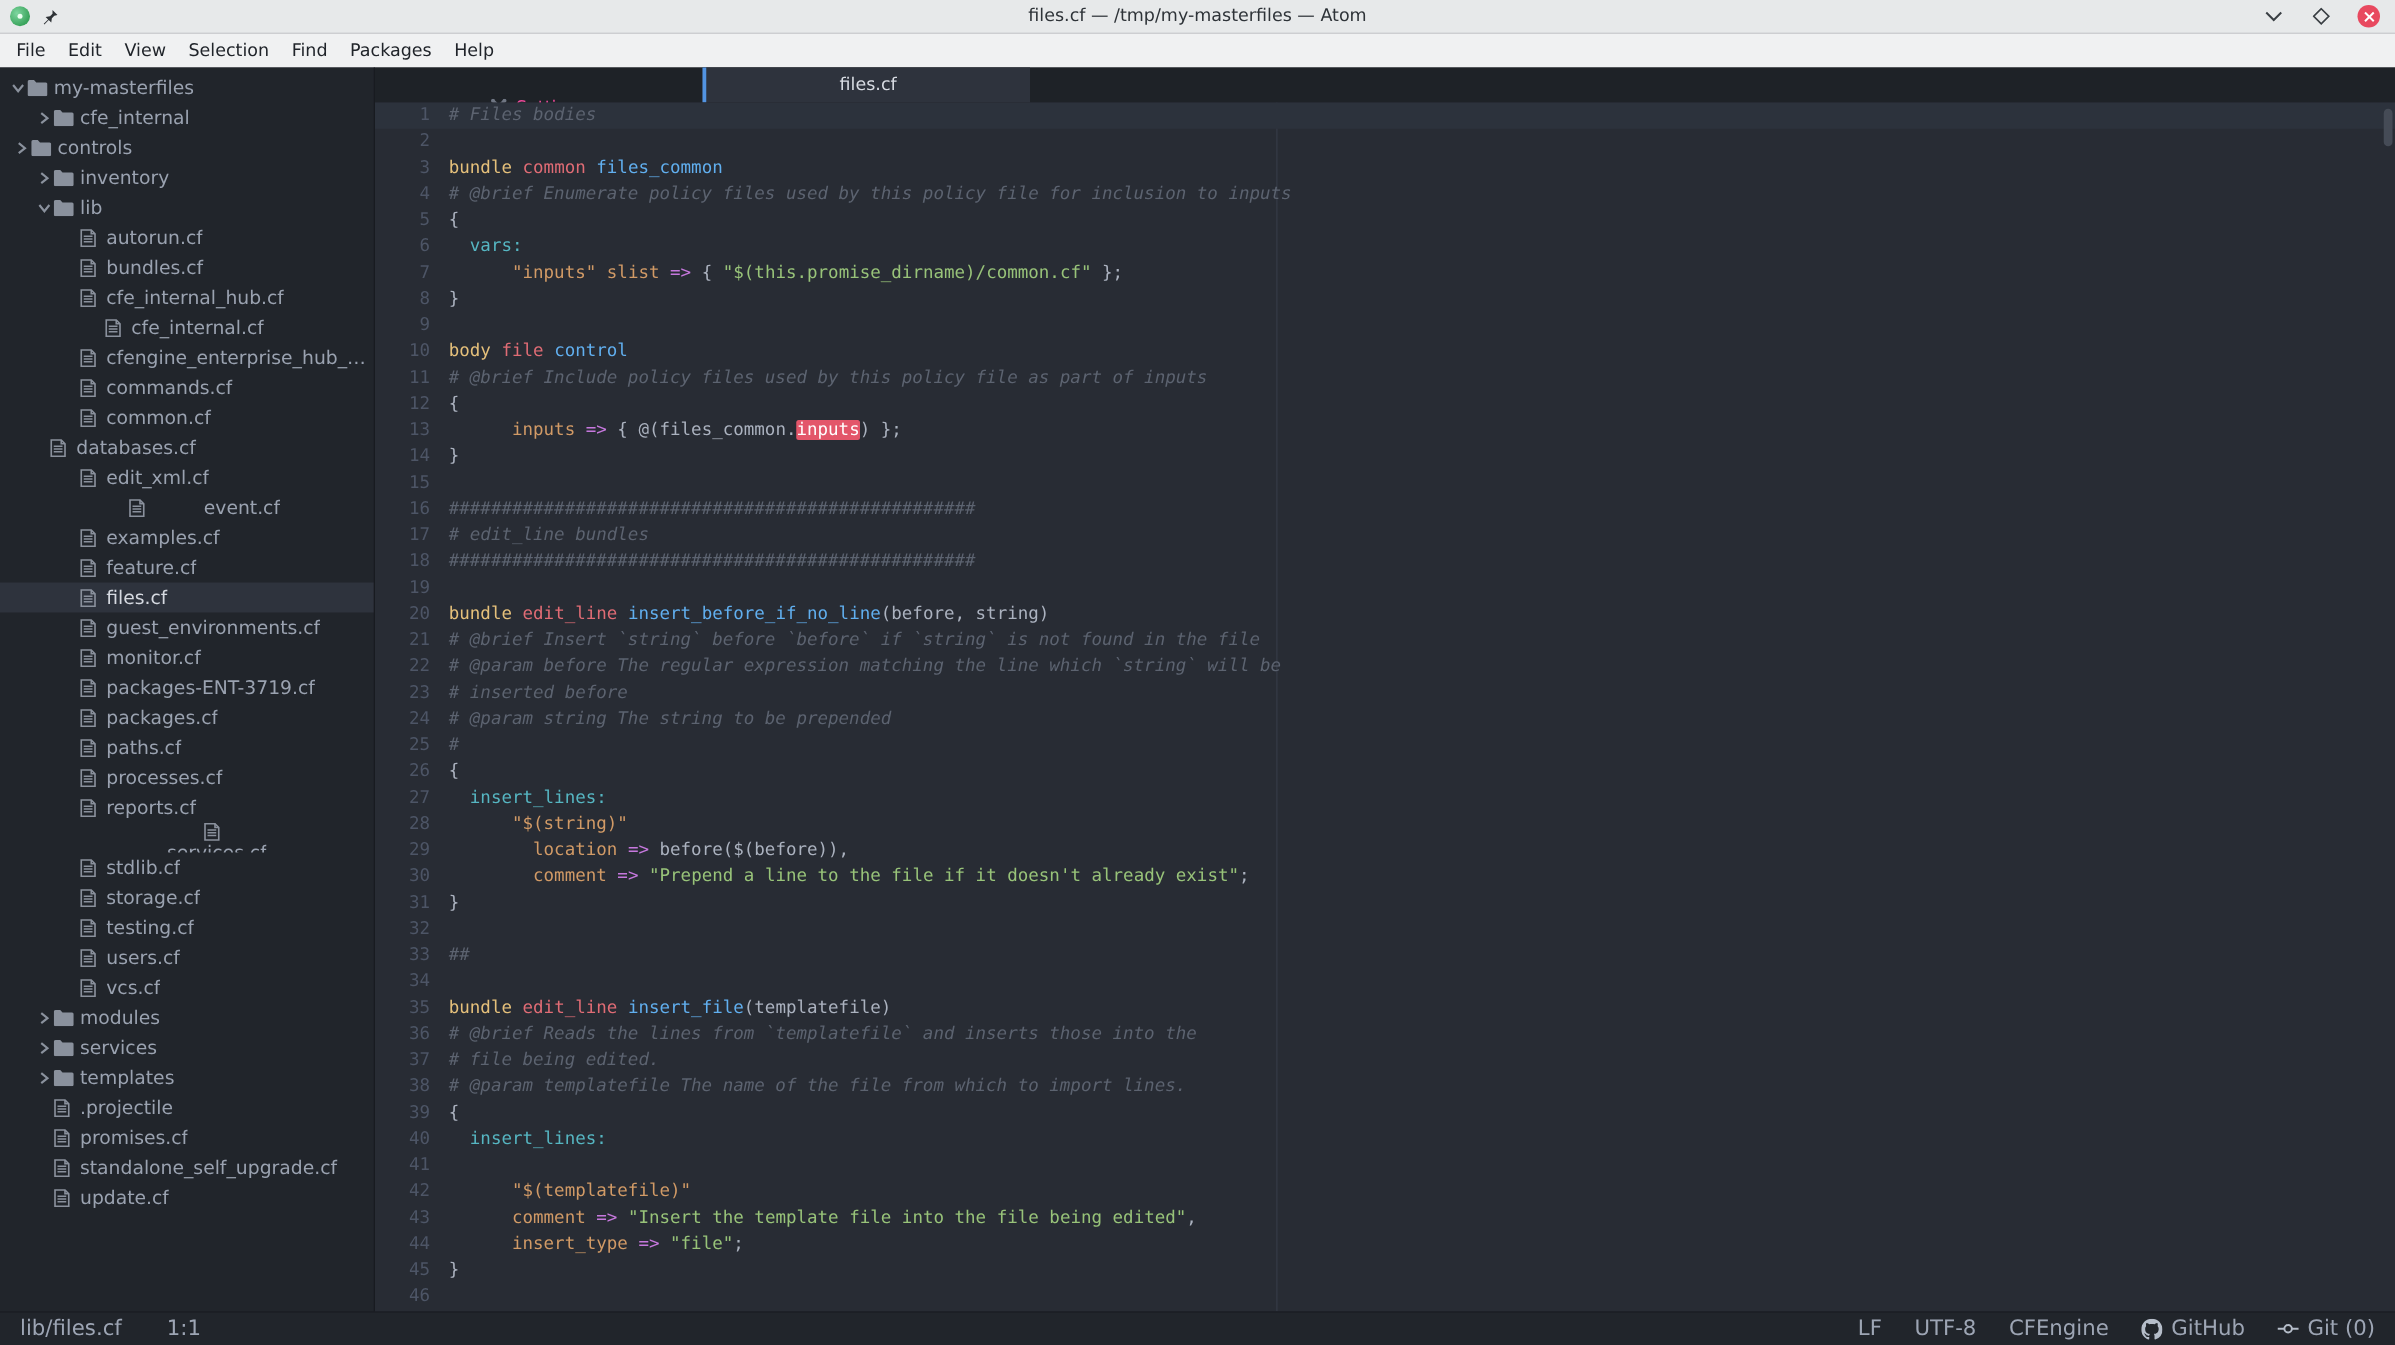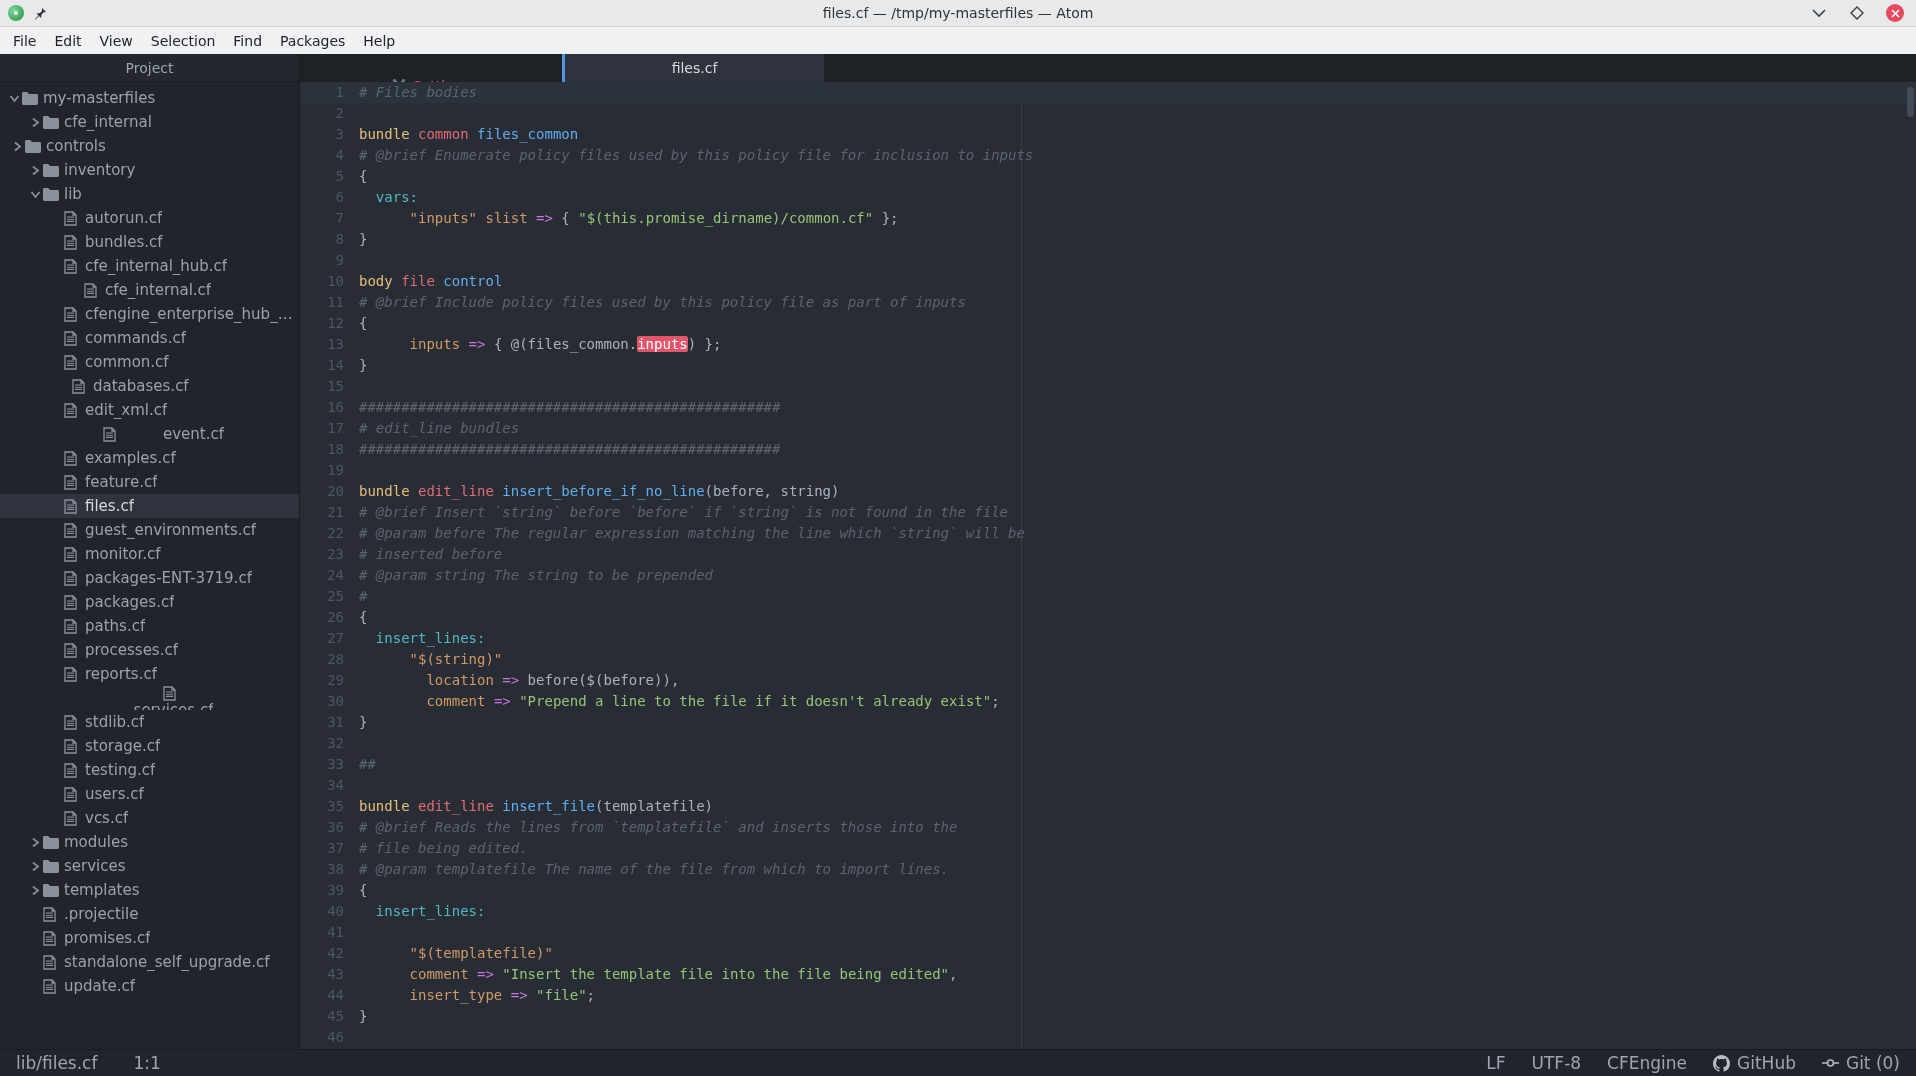--- a/index.html
+++ b/index.html
@@ -120,21 +120,20 @@
     <span class="menu-item">Edit</span>
     <span class="menu-item">View</span>
     <span class="menu-item">Selection</span>
     <span class="menu-item">Find</span>
     <span class="menu-item">Packages</span>
     <span class="menu-item">Help</span>
   </div>
 
 <div class="main">
   <div class="sidebar">
-    <div class="sidebar-header">Project</div>
     <div class="tree">
         <div class="tree-row" style="padding-left: 6px;">
           <span class="chev">
             <svg width="11" height="9" viewBox="0 0 11 9">
               <path d="M1.5 2 L5.5 7 L9.5 2" stroke="#8a919d" stroke-width="1.7" fill="none"></path>
             </svg>
           </span>
           <span class="t-icon">
             <svg width="16" height="13" viewBox="0 0 16 13">
               <path d="M0 1.5 C0 .7 .6 0 1.4 0 H5.2 L7 2 H14.6 C15.4 2 16 2.6 16 3.4 V11.6 C16 12.4 15.4 13 14.6 13 H1.4 C.6 13 0 12.4 0 11.6 Z" fill="#8a919d"></path>
@@ -264,21 +263,21 @@
           <span class="chev"></span>
           <span class="t-icon">
             <svg width="13" height="15" viewBox="0 0 13 15">
               <path d="M1 1 H9 L12 4 V14 H1 Z" fill="none" stroke="#8a919d" stroke-width="1.3"></path>
               <path d="M9 1 V4 H12" fill="none" stroke="#8a919d" stroke-width="1.3"></path>
               <path d="M3 6 H10 M3 8.2 H10 M3 10.4 H10" stroke="#8a919d" stroke-width="1.1"></path>
             </svg>
           </span>
           <span class="label">common.cf</span>
         </div>
-        <div class="tree-row" style="padding-left: 56px; text-align: right;">
+        <div class="tree-row" style="padding-left: 24px; text-align: right;">
           <span class="chev"></span>
           <span class="t-icon">
             <svg width="13" height="15" viewBox="0 0 13 15">
               <path d="M1 1 H9 L12 4 V14 H1 Z" fill="none" stroke="#8a919d" stroke-width="1.3"></path>
               <path d="M9 1 V4 H12" fill="none" stroke="#8a919d" stroke-width="1.3"></path>
               <path d="M3 6 H10 M3 8.2 H10 M3 10.4 H10" stroke="#8a919d" stroke-width="1.1"></path>
             </svg>
           </span>
           <span class="label">databases.cf</span>
         </div>

